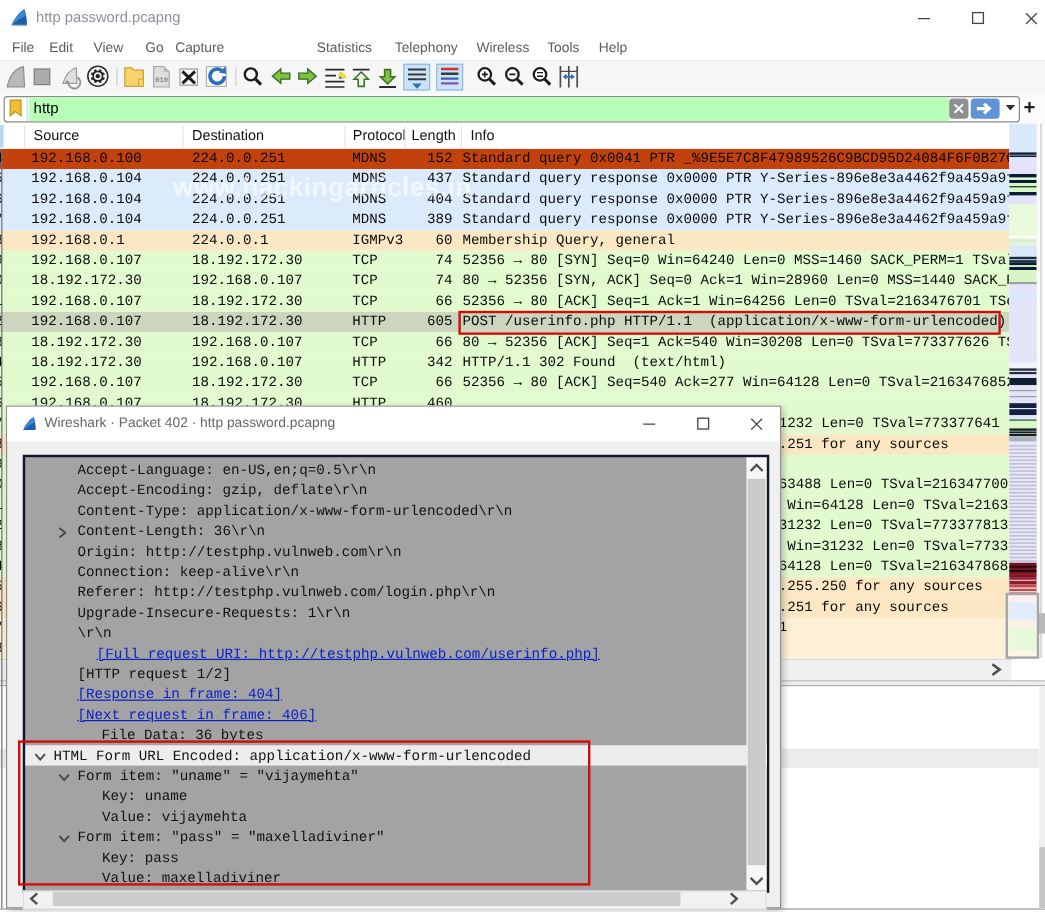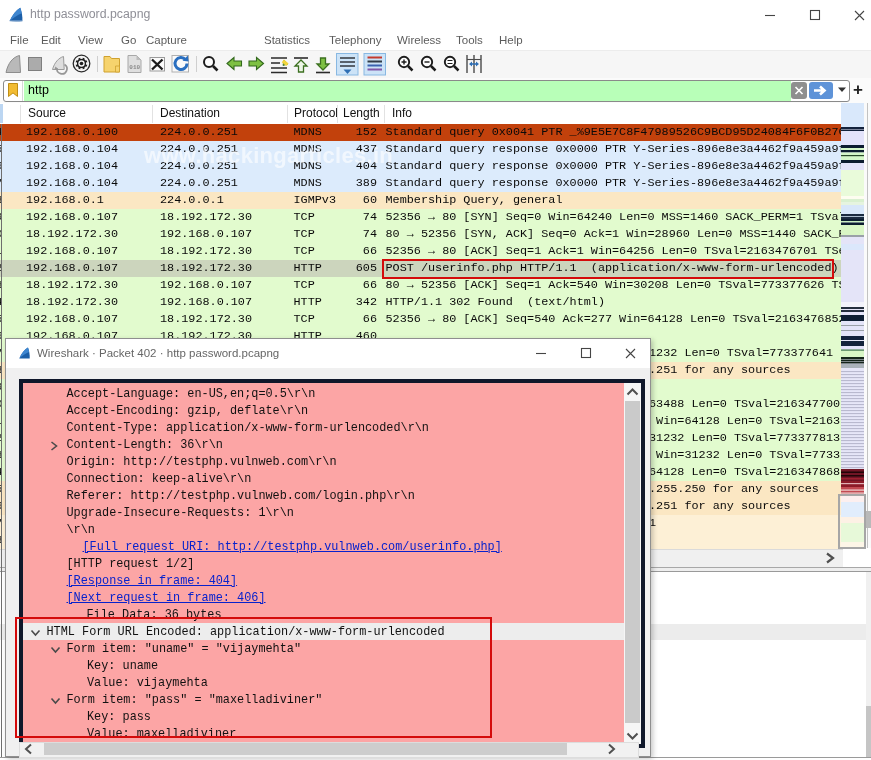--- a/index.html
+++ b/index.html
@@ -338,21 +338,21 @@
   </svg>
   <div class="abs" style="left:31px;top:8px;font-size:11.5px;color:#666;">Wireshark · Packet 402 · http password.pcapng</div>
   <svg class="abs" style="left:520px;top:0;" width="124" height="29" viewBox="0 0 124 29">
     <g stroke="#454545" stroke-width="1.1" fill="none">
       <path d="M10 14.5 H20"></path>
       <rect x="55.5" y="9.5" width="9" height="9"></rect>
       <path d="M100 10 l9 9 M109 10 l-9 9"></path>
     </g>
   </svg>
 
-  <div class="abs" style="left:13px;top:40px;width:618px;height:361px;background:#fca5a5;border:4px solid #0f172a;overflow:hidden;">
+  <div class="abs" style="left:13px;top:40px;width:618px;height:361px;background:#a3a3a3;border:2px solid #0f172a;overflow:hidden;">
 
     <div class="abs" style="left:0;top:239.5px;width:618px;height:17px;background:#ededed;"></div>
     <div class="pline" style="left:43.5px;top:2.5px;">Accept-Language: en-US,en;q=0.5\r\n</div>
     <div class="pline" style="left:43.5px;top:19.5px;">Accept-Encoding: gzip, deflate\r\n</div>
     <div class="pline" style="left:43.5px;top:36.5px;">Content-Type: application/x-www-form-urlencoded\r\n</div>
     <div class="chev" style="left:26px;top:53.5px;">
         <svg width="10" height="10" viewBox="0 0 10 10">
           <path d="M2.5 1 l5 4 -5 4" fill="none" stroke="#4a4a4a" stroke-width="1.6"></path>
         </svg>
       </div>

